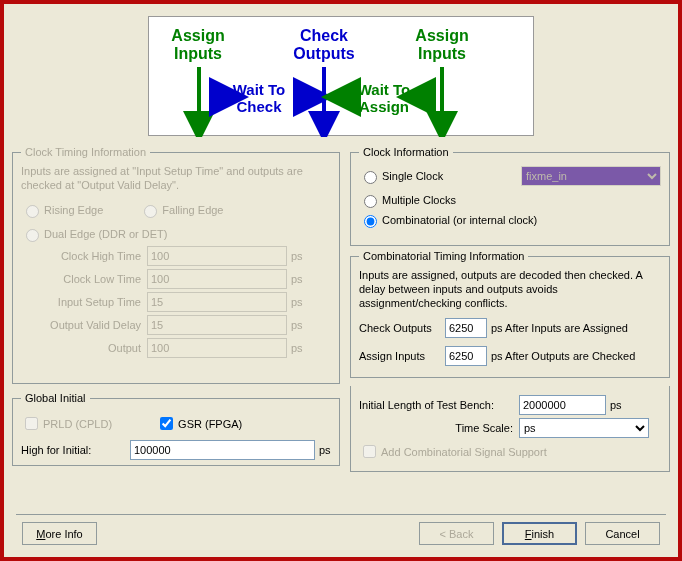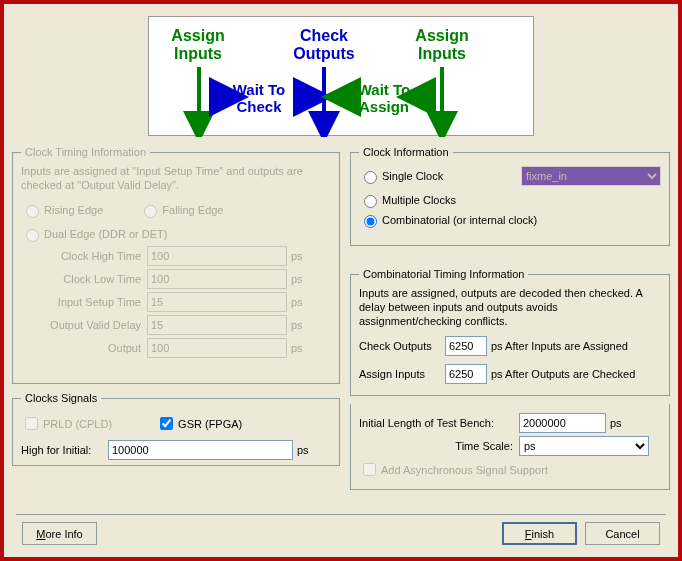--- a/index.html
+++ b/index.html
@@ -106,33 +106,33 @@
             <span class="unit d">ps</span>
           </div>
         <div class="row">
             <span class="rlbl">Output</span>
             <input class="dis" type="text" style="width: 140px;" disabled="" value="100">
             <span class="unit d">ps</span>
           </div>
       </fieldset>
 
       <fieldset style="margin-top:8px;height:74px">
-        <legend>Clocks Signals</legend>
+        <legend>Global Initial</legend>
         <div style="display:flex;gap:44px">
           <div class="check disabled">
               <input type="checkbox" disabled="" style="">
               <span>PRLD (CPLD)</span>
             </div>
           <div class="check">
               <input type="checkbox" checked="" style="">
               <span>GSR (FPGA)</span>
             </div>
         </div>
         <div class="row">
-            <span style="width:87px">High for Initial:</span>
+            <span style="width:109px">High for Initial:</span>
             <input type="text" style="width: 185px;" value="100000">
             <span class="unit">ps</span>
           </div>
       </fieldset>
     </div>
 
     <div class="col-r">
       <fieldset style="height:100px">
         <legend>Clock Information</legend>
         <div style="display:flex;align-items:center;gap:10px">
@@ -145,21 +145,21 @@
         <div class="radio">
             <input type="radio" name="ci" style="">
             <span>Multiple Clocks</span>
           </div>
         <div class="radio">
             <input type="radio" name="ci" checked="" style="">
             <span>Combinatorial (or internal clock)</span>
           </div>
       </fieldset>
 
-      <fieldset style="margin-top:22px;height:128px">
+      <fieldset style="margin-top:4px;height:128px">
         <legend>Combinatorial Timing Information</legend>
         <div style="line-height:14px;margin-bottom:8px">Inputs are assigned, outputs are decoded then checked.  A delay between inputs and outputs avoids assignment/checking conflicts.</div>
         <div class="row">
             <span style="width:86px">Check Outputs</span>
             <input type="text" style="width: 42px;" value="6250">
             <span class="unit">ps  After Inputs are Assigned</span>
           </div>
         <div class="row" style="margin-top:8px">
             <span style="width:86px">Assign Inputs</span>
             <input type="text" style="width: 42px;" value="6250">
@@ -172,27 +172,28 @@
             <span style="width:160px">Initial Length of Test Bench:</span>
             <input type="text" style="width: 87px;" value="2000000">
             <span class="unit">ps</span>
           </div>
         <div class="row">
             <span style="width:160px;text-align:right;padding-right:6px">Time Scale:</span>
             <select style="width:130px"><option>ps</option></select>
           </div>
         <div class="check disabled">
             <input type="checkbox" disabled="" style="">
-            <span>Add Asynchronous Signal Support</span>
+            <span>Add Combinatorial Signal Support</span>
           </div>
       </fieldset>
     </div>
   </div>
 
   <hr style="position:absolute;bottom:42px;left:12px;right:12px">
 
   <button class="moreinfo"><u>M</u>ore Info</button>
   <div class="btnbar">
+    <button class="dis" disabled="">&lt; Back</button>
     <button class="def"><u>F</u>inish</button>
     <button>Cancel</button>
   </div>
 
 </div>
 
 </body></html>

